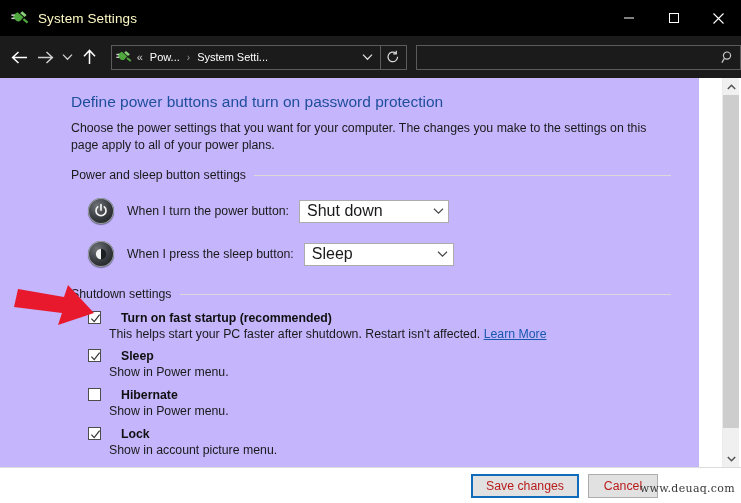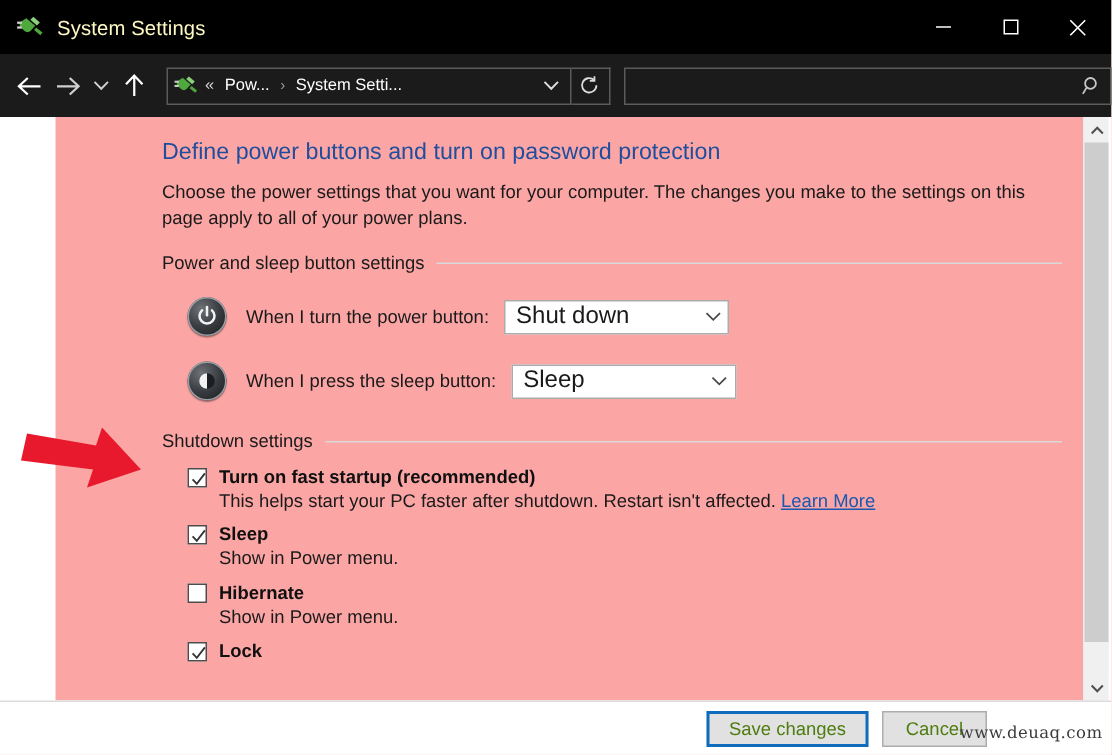--- a/index.html
+++ b/index.html
@@ -150,24 +150,23 @@
     display: flex; align-items: center; justify-content: center;
     color: #c8c8c8;
   }
 
   
   .content {
     position: absolute;
     left: 0; top: 78px;
     width: 699px;
     height: 389px;
-    background: #fca5a5;
+    background: #c4b5fd;
     box-sizing: border-box;
     overflow: hidden;
-    margin-left: 37px;
   }
   .page-title {
     position: absolute;
     left: 71px; top: 15px;
     color: #1f4e9c;
     font-size: 15.5px;
     white-space: nowrap;
   }
   .page-desc {
     position: absolute;
@@ -252,21 +251,22 @@
     color: #4a4a4a;
   }
 
   
   .check-item {
     position: absolute;
     left: 88px;
   }
   .check-head {
     display: flex;
-    align-items: flex-end;
+    align-items: flex-start;
+    gap: 12px;
   }
   .checkbox {
     width: 13px; height: 13px;
     border: 1px solid #4d4d4d;
     background: #ffffff;
     box-sizing: border-box;
     position: relative;
     flex: none;
   }
   .checkbox svg {
@@ -308,21 +308,21 @@
     background: #ffffff;
     border-top: 1px solid #dcdcdc;
   }
   .btn {
     position: absolute;
     height: 24px;
     border: 1px solid #adadad;
     background: #e1e1e1;
     font-family: "Liberation Sans", sans-serif;
     font-size: 12.3px;
-    color: #4d7c0f;
+    color: #b91c1c;
     display: flex;
     align-items: center;
     justify-content: center;
     box-sizing: border-box;
   }
   .btn.primary {
     border: 2px solid #0f6cbd;
     background: #e1e1e1;
   }
   .btn-save { left: 471px; top: 6px; width: 108px; }
@@ -555,20 +555,21 @@
 
     <div class="check-item" style="top:349px;">
       <div class="check-head">
         <span class="checkbox">
           <svg width="11" height="11" viewBox="0 0 11 11">
               <path d="M1.4 5.6 L4.2 8.6 L9.6 1.6" stroke="#333333" stroke-width="1.2" fill="none"></path>
             </svg>
         </span>
         <span class="check-label">Lock</span>
       </div>
+      <div class="check-desc">Show in account picture menu.</div>
     </div>
 
   </div>
 
   <div class="scrollbar">
     <div class="sb-track"></div>
     <div class="sb-arrow up">
       <svg width="9" height="6" viewBox="0 0 9 6">
           <path d="M0.8 5 L4.5 1.2 L8.2 5" stroke="#505050" stroke-width="1.4" fill="none"></path>
         </svg>

